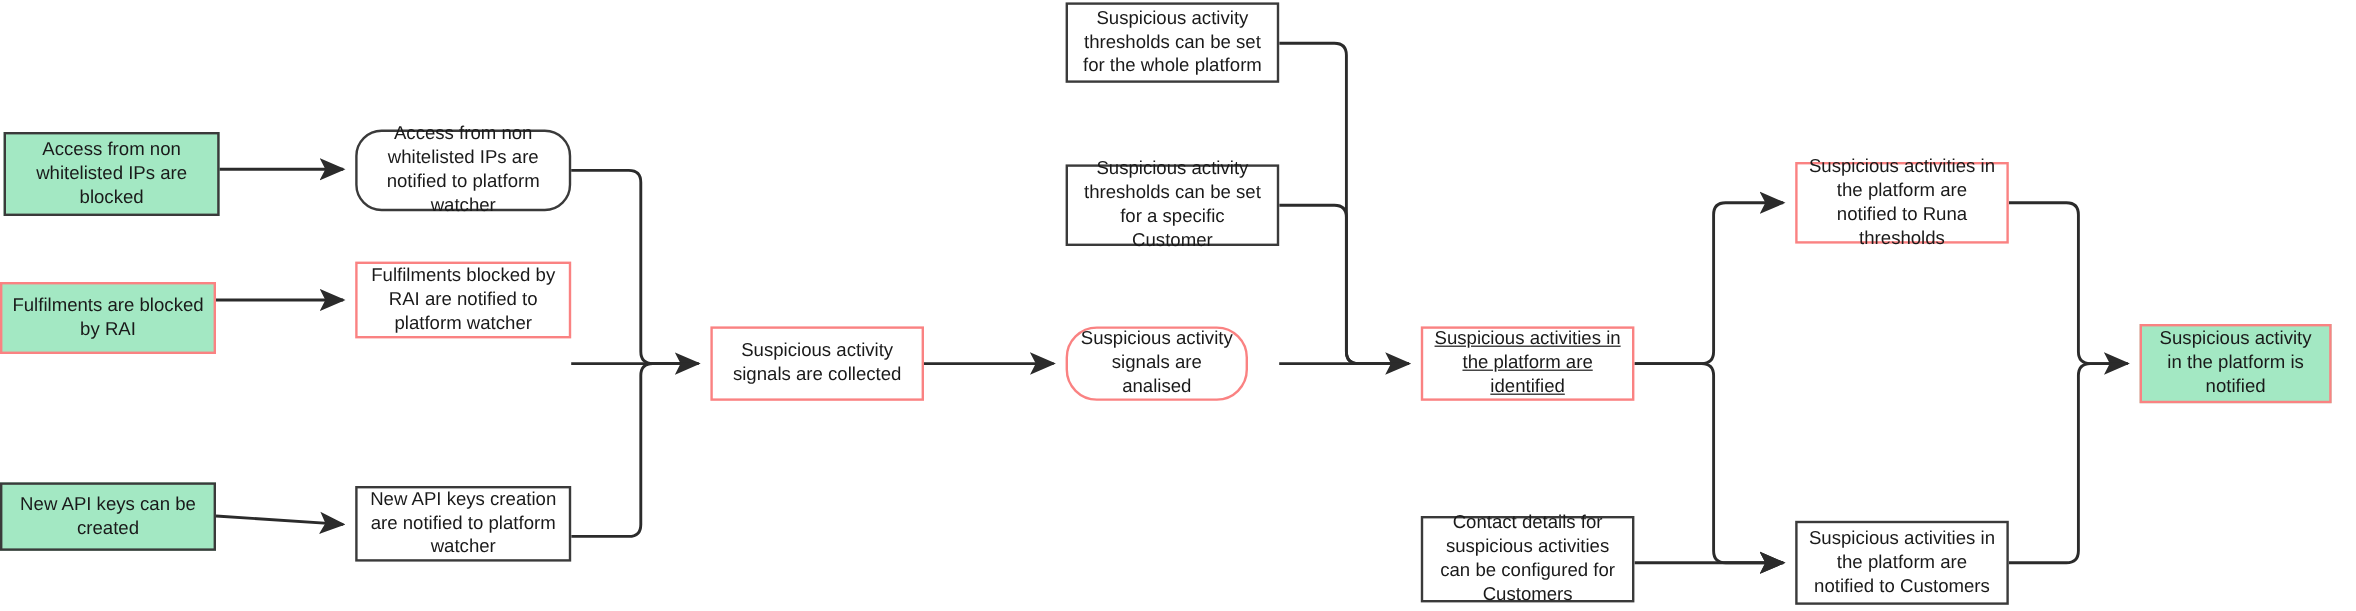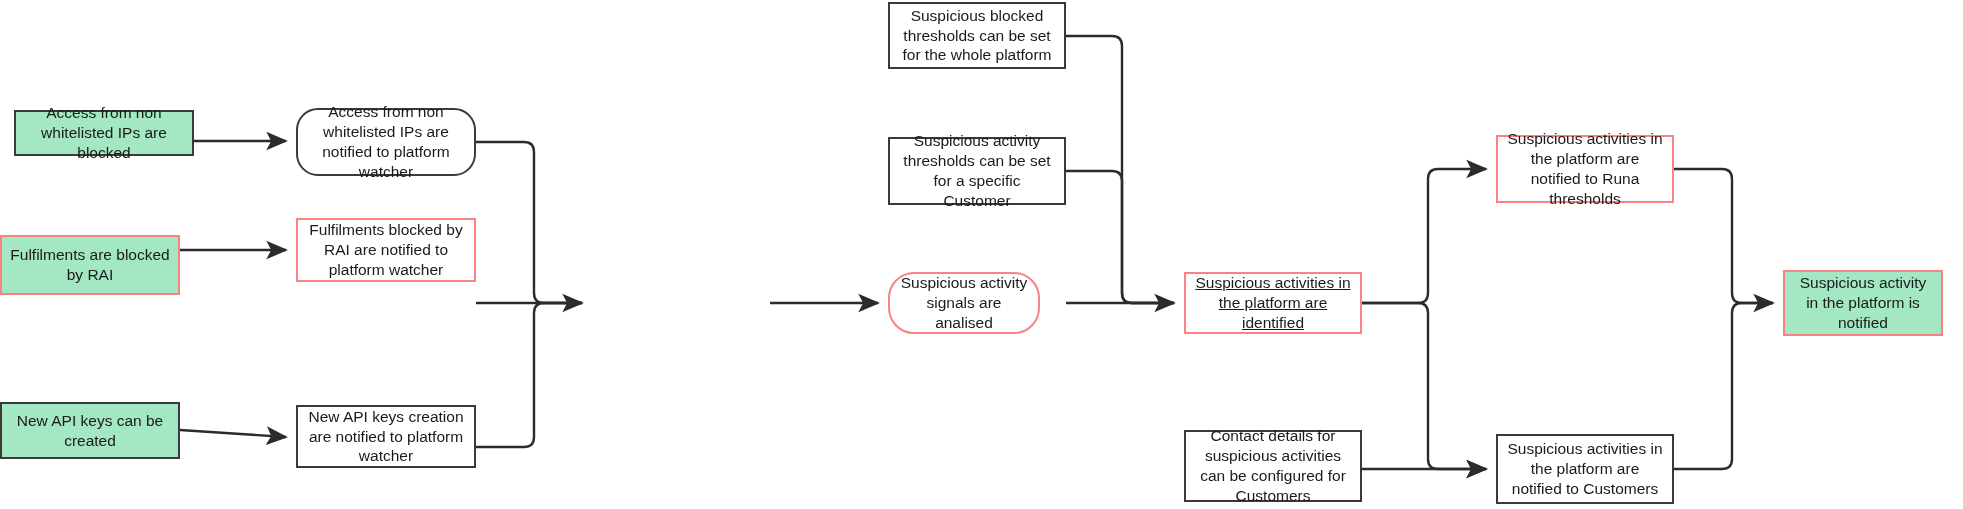--- a/index.html
+++ b/index.html
@@ -87,36 +87,37 @@
       <path d="M1362,303 L1418,303 Q1428,303 1428,313 L1428,459 Q1428,469 1438,469 L1486,469" marker-end="url(#ah)"></path>
 
       <path d="M1362,469 L1486,469" marker-end="url(#ah)"></path>
 
       <path d="M1674,169 L1722,169 Q1732,169 1732,179 L1732,293 Q1732,303 1742,303 L1773,303" marker-end="url(#ah)"></path>
 
       <path d="M1674,469 L1722,469 Q1732,469 1732,459 L1732,313 Q1732,303 1742,303 L1773,303"></path>
     </g>
   </svg>
 
-  <div class="node green dark-border" style="left:14px;   top:110px; width:180px; height:46px;">Access from non whitelisted IPs are blocked</div>
+  <div class="node green dark-border" style="left:3px;   top:110px; width:180px; height:70px;">Access from non whitelisted IPs are blocked</div>
 
   <div class="node dark-border" style="left:296px; top:108px; width:180px; height:68px;border-radius:22px;">Access from non whitelisted IPs are notified to platform watcher</div>
 
   <div class="node green red-border" style="left:0px;   top:235px; width:180px; height:60px;">Fulfilments are blocked by RAI</div>
 
   <div class="node red-border" style="left:296px; top:218px; width:180px; height:64px;">Fulfilments blocked by RAI are notified to platform watcher</div>
 
   <div class="node green dark-border" style="left:0px;   top:402px; width:180px; height:57px;">New API keys can be created</div>
 
   <div class="node dark-border" style="left:296px; top:405px; width:180px; height:63px;">New API keys creation are notified to platform watcher</div>
 
-  <div class="node dark-border" style="left:888px; top:2px;   width:178px; height:67px;">Suspicious blocked thresholds can be set for the whole platform</div>
+  <div class="node dark-border" style="left:888px; top:2px;   width:178px; height:67px;">Suspicious activity thresholds can be set for the whole platform</div>
 
   <div class="node dark-border" style="left:888px; top:137px; width:178px; height:68px;">Suspicious activity thresholds can be set for a specific Customer</div>
 
+  <div class="node red-border" style="left:592px; top:272px; width:178px; height:62px;">Suspicious activity signals are collected</div>
 
   <div class="node red-border" style="left:888px; top:272px; width:152px; height:62px;border-radius:26px;">Suspicious activity signals are analised</div>
 
   <div class="node red-border" style="left:1184px; top:272px; width:178px; height:62px;text-decoration:underline;">Suspicious activities in the platform are identified</div>
 
   <div class="node red-border" style="left:1496px; top:135px; width:178px; height:68px;">Suspicious activities in the platform are notified to Runa thresholds</div>
 
   <div class="node dark-border" style="left:1184px; top:430px; width:178px; height:72px;text-align:center;">Contact details for suspicious activities can be configured for Customers</div>
 
   <div class="node dark-border" style="left:1496px; top:434px; width:178px; height:70px;">Suspicious activities in the platform are notified to Customers</div>

